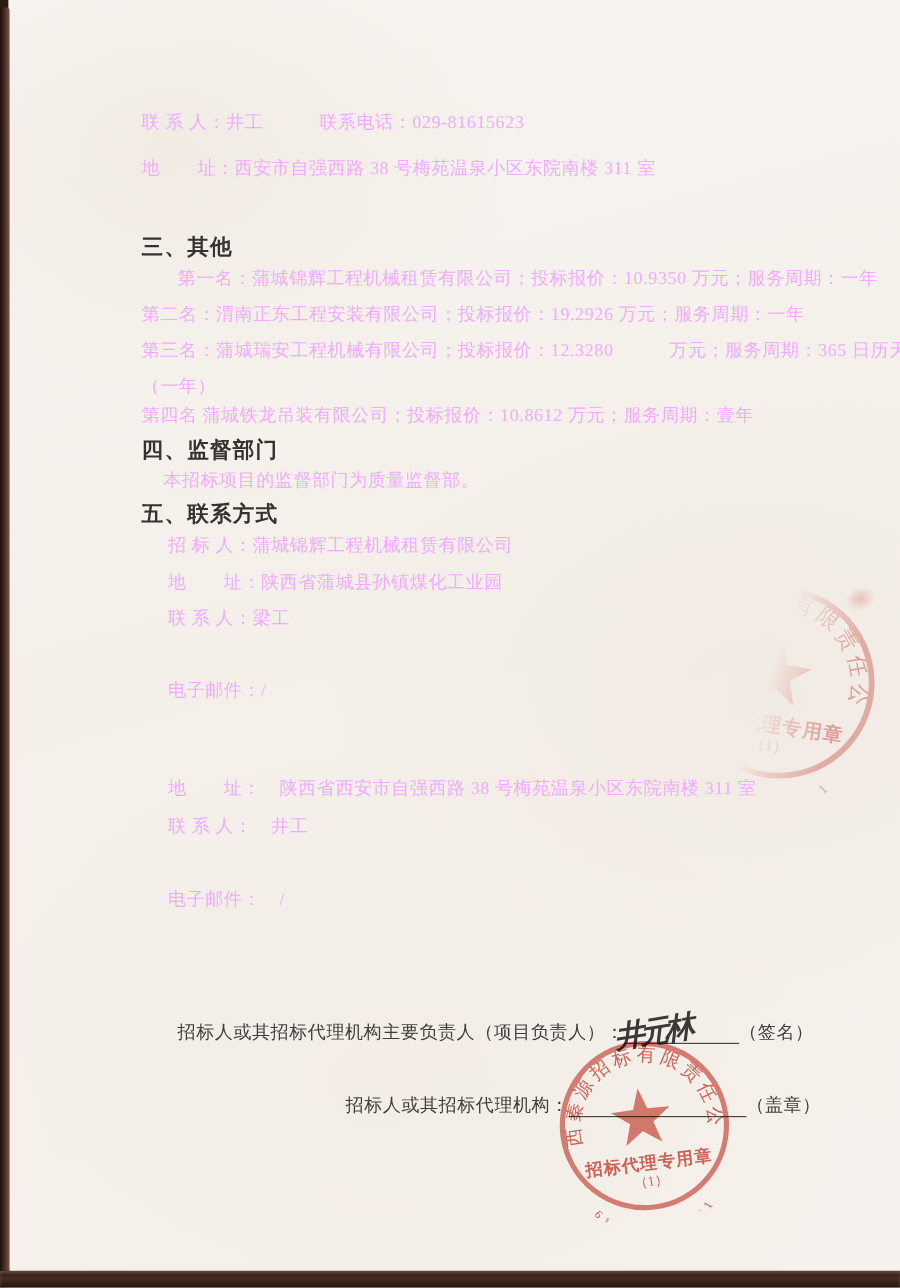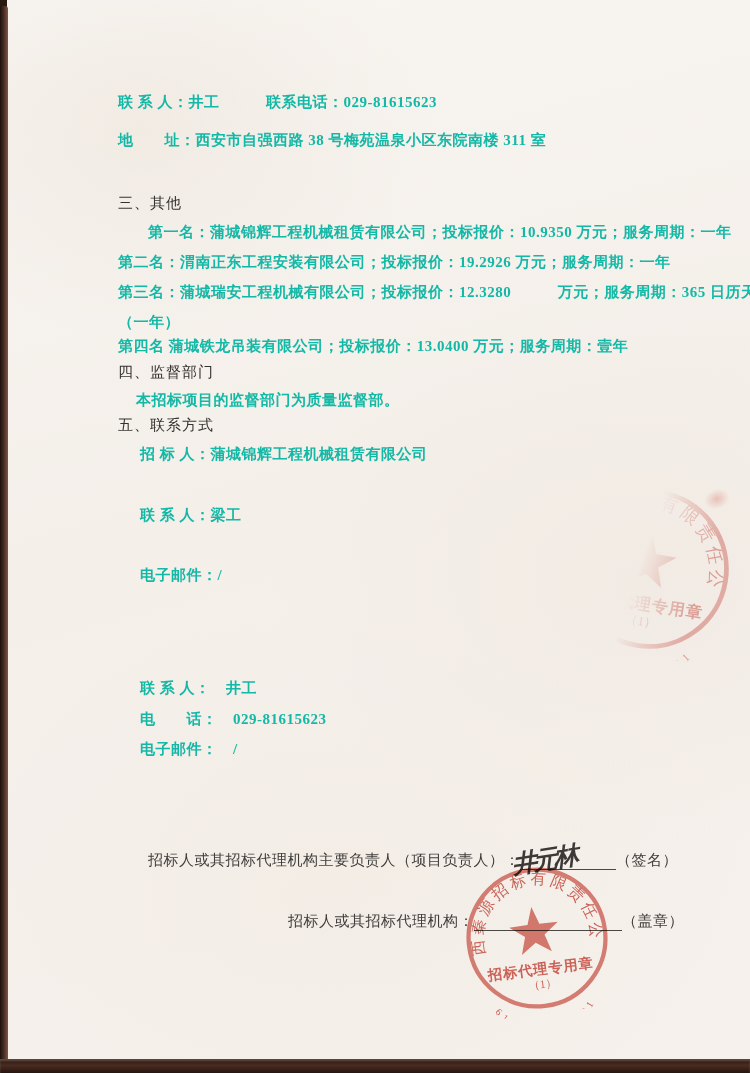--- a/index.html
+++ b/index.html
@@ -20,24 +20,24 @@
     position:absolute; left:0; top:6px; bottom:0; width:8px;
     background:linear-gradient(to right,#1c100c,#4e3227 55%,#7d5847);
     border-radius:0 3px 3px 0;
   }
   .edge-bottom{
     position:absolute; left:0; right:0; bottom:0; height:14px;
     background:linear-gradient(to bottom,#241410,#4a2c20 45%,#241510);
     box-shadow:inset 0 2px 2px rgba(255,230,210,.25);
   }
   .ln{
-    position:absolute; white-space:pre; color:#14b8a6;
-    font-size:15px; letter-spacing:.5px; z-index:2;font-weight:bold;
+    position:absolute; white-space:pre; color:#f0abfc;
+    font-size:15px; letter-spacing:.5px; z-index:2;
   }
-  .h{ font-weight:400; font-size:15px; color:#353331; letter-spacing:1px;}
+  .h{ font-weight:700; font-size:18px; color:#353331; letter-spacing:1px;}
   .sigrow{ position:absolute; display:flex; align-items:flex-end; z-index:2;
     white-space:pre; color:#3f3d3b; font-size:15px; letter-spacing:.5px;font-family:Liberation Serif, serif;}
   .uline{ display:inline-block; position:relative; border-bottom:1.5px solid #4a4845; height:18px;}
   .hand{
     position:absolute; bottom:-7px; left:-6px; white-space:nowrap;
     font-size:25px; font-weight:700; color:#23201e; opacity:.88;
     letter-spacing:-4px; transform:rotate(-9deg) skewX(-16deg);
   }
   .stamp{ position:absolute; z-index:3; mix-blend-mode:multiply; }
   .stamp svg{ display:block; }
@@ -60,32 +60,33 @@
   <div class="smudge"></div>
 
   <div class="ln" style="left:118px; top:93px">联 系 人：井工　　　联系电话：029-81615623</div>
   <div class="ln" style="left:118px; top:131px">地　　址：西安市自强西路 38 号梅苑温泉小区东院南楼 311 室</div>
 
   <div class="ln h" style="left:118px; top:194px">三、其他</div>
   <div class="ln" style="left:148px; top:223px">第一名：蒲城锦辉工程机械租赁有限公司；投标报价：10.9350 万元；服务周期：一年</div>
   <div class="ln" style="left:118px; top:253px">第二名：渭南正东工程安装有限公司；投标报价：19.2926 万元；服务周期：一年</div>
   <div class="ln" style="left:118px; top:283px">第三名：蒲城瑞安工程机械有限公司；投标报价：12.3280　　　万元；服务周期：365 日历天</div>
   <div class="ln" style="left:118px; top:313px">（一年）</div>
-  <div class="ln" style="left:118px; top:337px">第四名 蒲城铁龙吊装有限公司；投标报价：13.0400 万元；服务周期：壹年</div>
+  <div class="ln" style="left:118px; top:337px">第四名 蒲城铁龙吊装有限公司；投标报价：10.8612 万元；服务周期：壹年</div>
 
   <div class="ln h" style="left:118px; top:363px">四、监督部门</div>
   <div class="ln" style="left:136px; top:391px">本招标项目的监督部门为质量监督部。</div>
 
   <div class="ln h" style="left:118px; top:416px">五、联系方式</div>
   <div class="ln" style="left:140px; top:445px">招 标 人：蒲城锦辉工程机械租赁有限公司</div>
+  <div class="ln" style="left:140px; top:476px">地　　址：陕西省蒲城县孙镇煤化工业园</div>
   <div class="ln" style="left:140px; top:506px">联 系 人：梁工</div>
   <div class="ln" style="left:140px; top:566px">电子邮件：/</div>
 
+  <div class="ln" style="left:140px; top:648px">地　　址：　陕西省西安市自强西路 38 号梅苑温泉小区东院南楼 311 室</div>
   <div class="ln" style="left:140px; top:679px">联 系 人：　井工</div>
-  <div class="ln" style="left:140px; top:710px">电　　话：　029-81615623</div>
   <div class="ln" style="left:140px; top:740px">电子邮件：　/</div>
 
   <div class="sigrow" style="left:148px; top:851px">
     <span>招标人或其招标代理机构主要负责人（项目负责人）：</span>
     <span class="uline" style="width:96px">
       <span class="hand">井元林</span>
     </span>
     <span>（签名）</span>
   </div>
 

